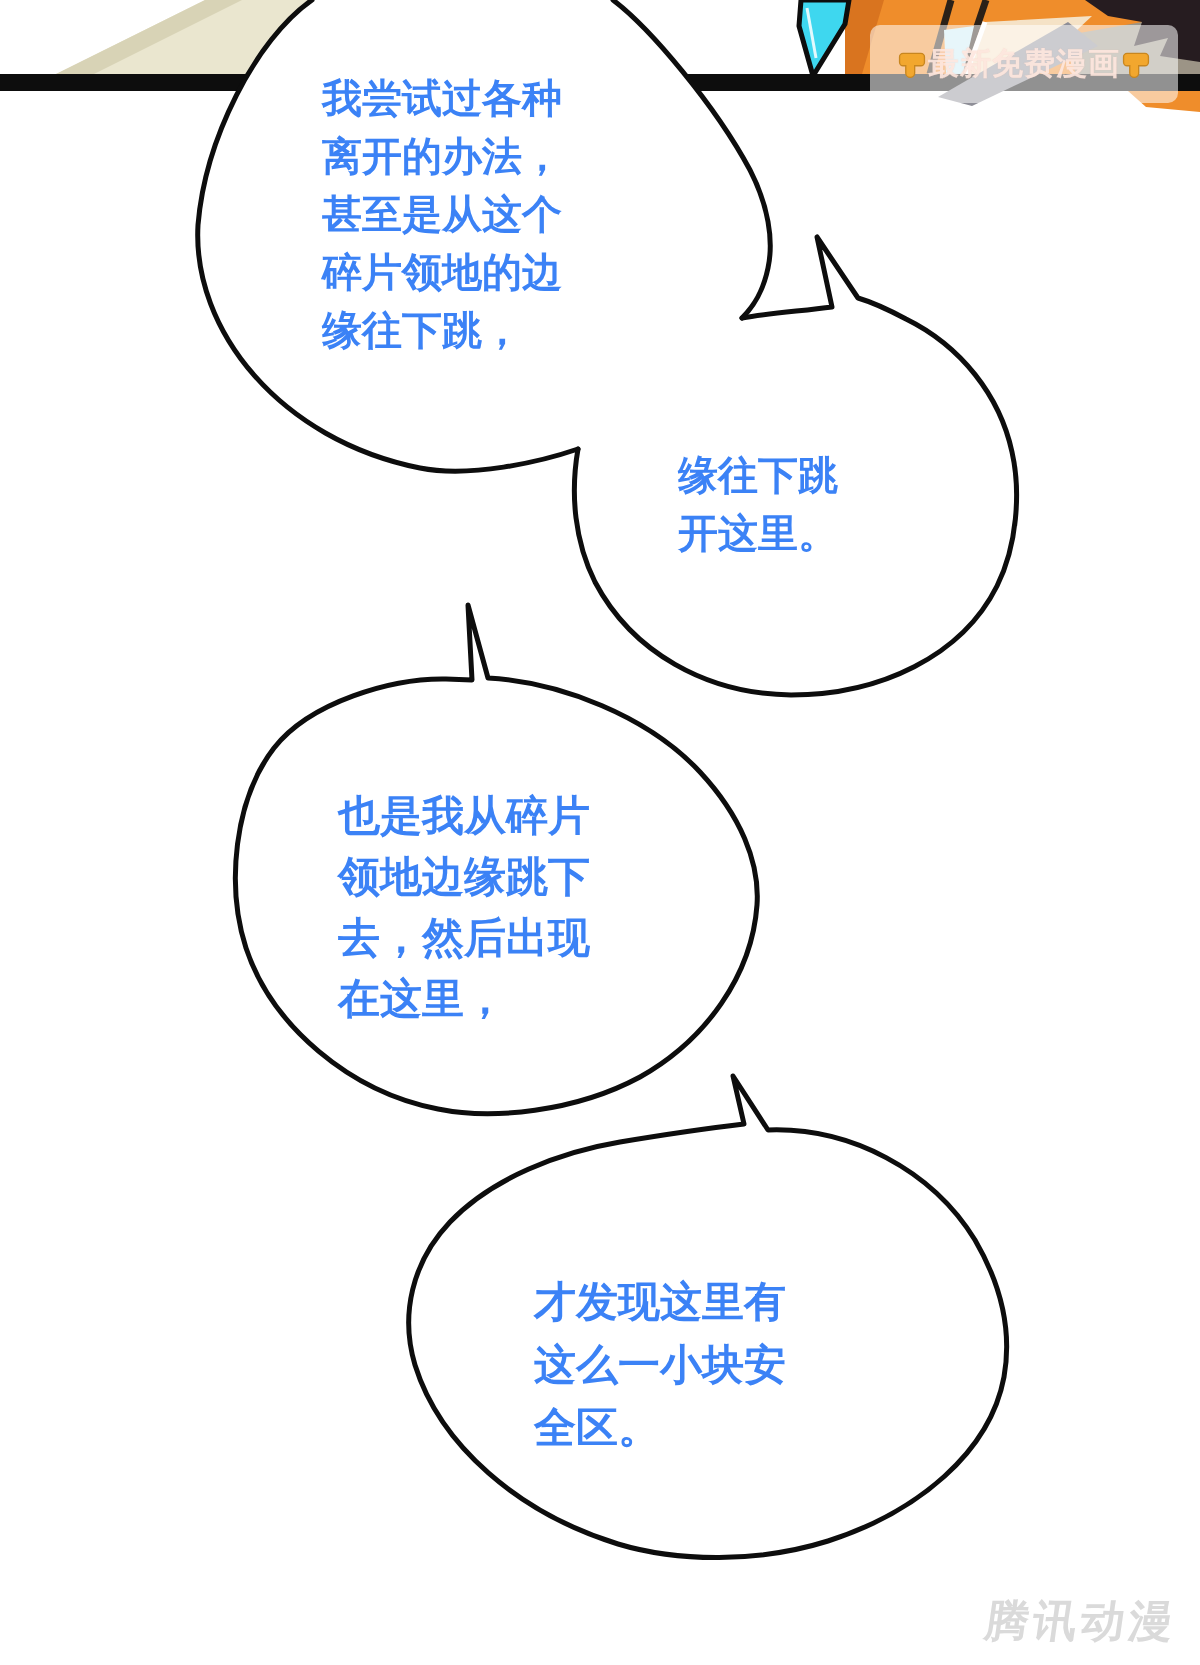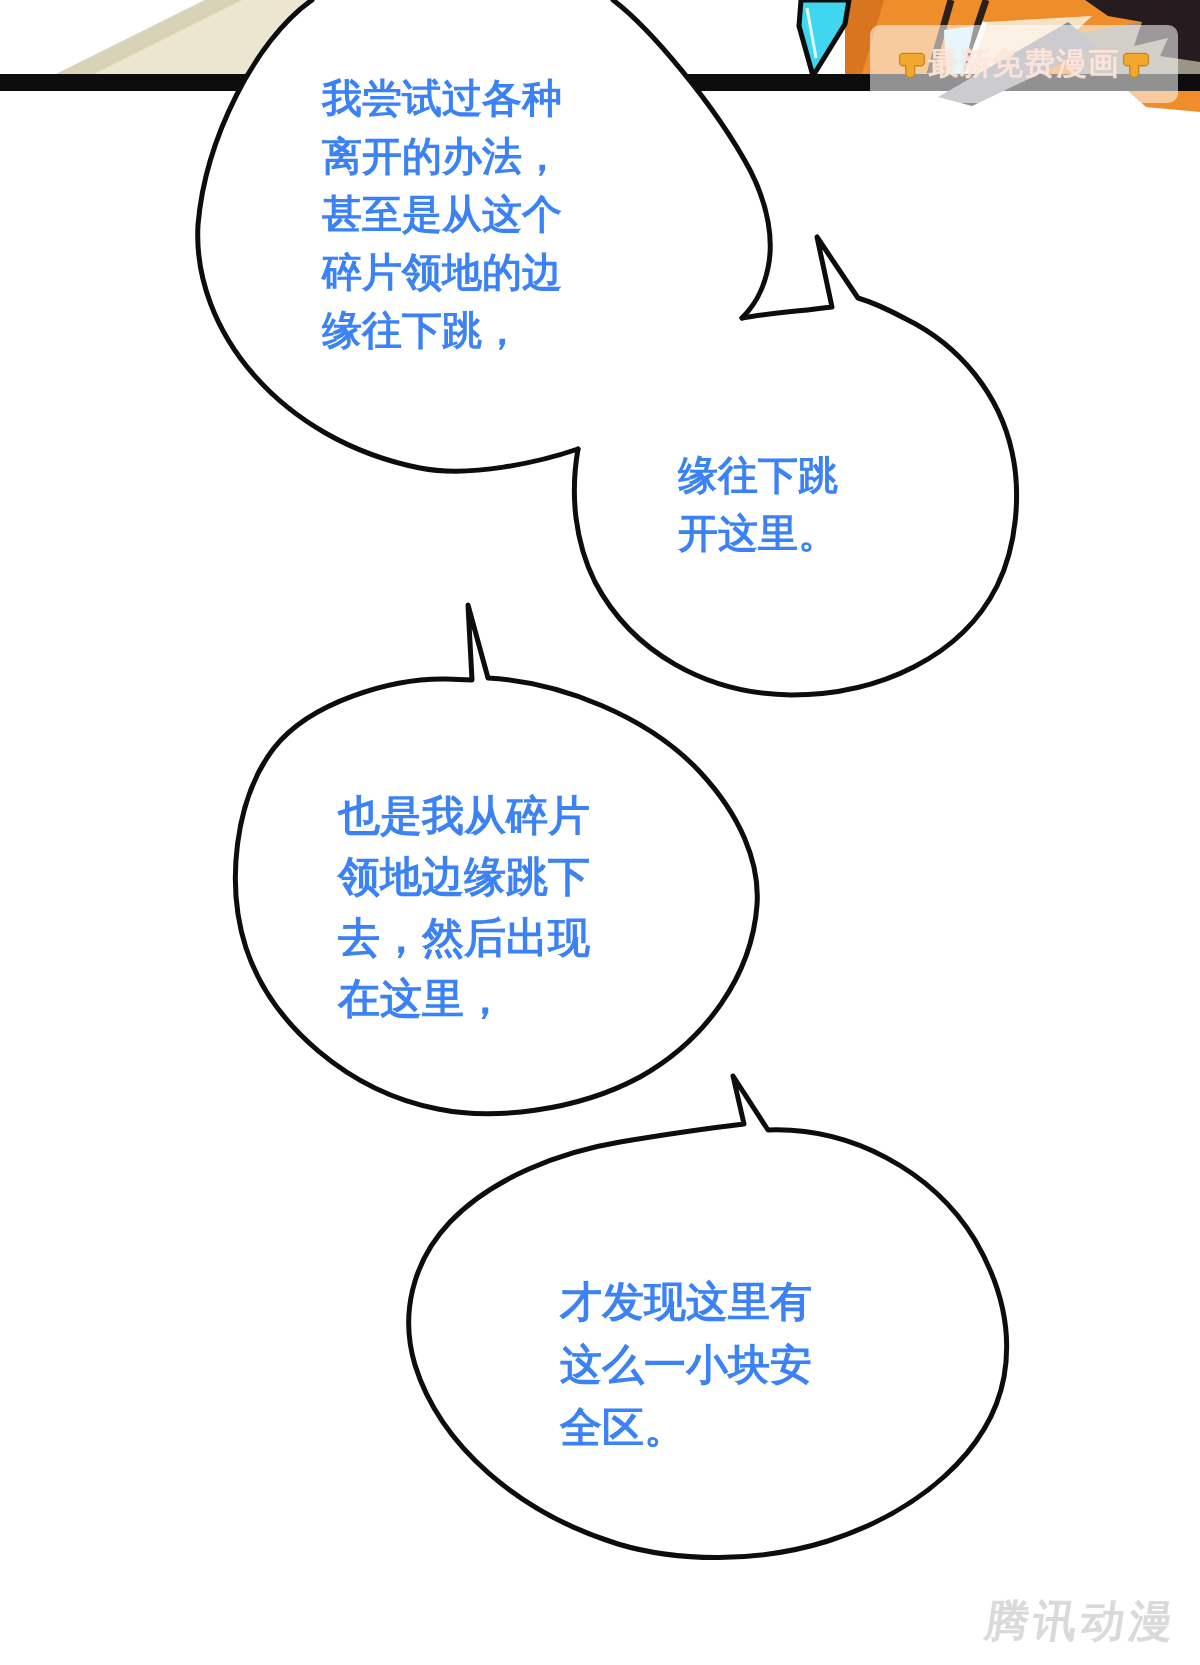--- a/index.html
+++ b/index.html
@@ -8,21 +8,21 @@
     font-family:"Liberation Sans","DejaVu Sans",sans-serif;
   }
   #art{position:absolute;left:0;top:0;width:1200px;height:1665px;}
   .bubble-text{
     position:absolute;color:#3b82f6;font-weight:700;white-space:pre-line;
     letter-spacing:0px;z-index:5;margin-top:8px;
   }
   .bt1{left:322px;top:61px;font-size:40px;line-height:58px;}
   .bt2{left:678px;top:438px;font-size:40px;line-height:58px;}
   .bt3{left:338px;top:777px;font-size:42px;line-height:61px;}
-  .bt4{left:560px;top:1262px;font-size:42px;line-height:63px;}
+  .bt4{left:534px;top:1262px;font-size:42px;line-height:63px;}
   .watermark-box{
     position:absolute;left:870px;top:25px;width:308px;height:78px;
     background:rgba(255,255,255,0.55);border-radius:10px;z-index:10;
     display:flex;flex-direction:column;justify-content:center;align-items:center;
   }
   .wm-row{display:flex;align-items:center;height:40px;}
   .wm-headline{
     font-size:31px;font-weight:700;color:rgba(255,235,228,0.82);
     letter-spacing:1px;text-shadow:0 0 1px rgba(240,180,160,0.5);
   }

